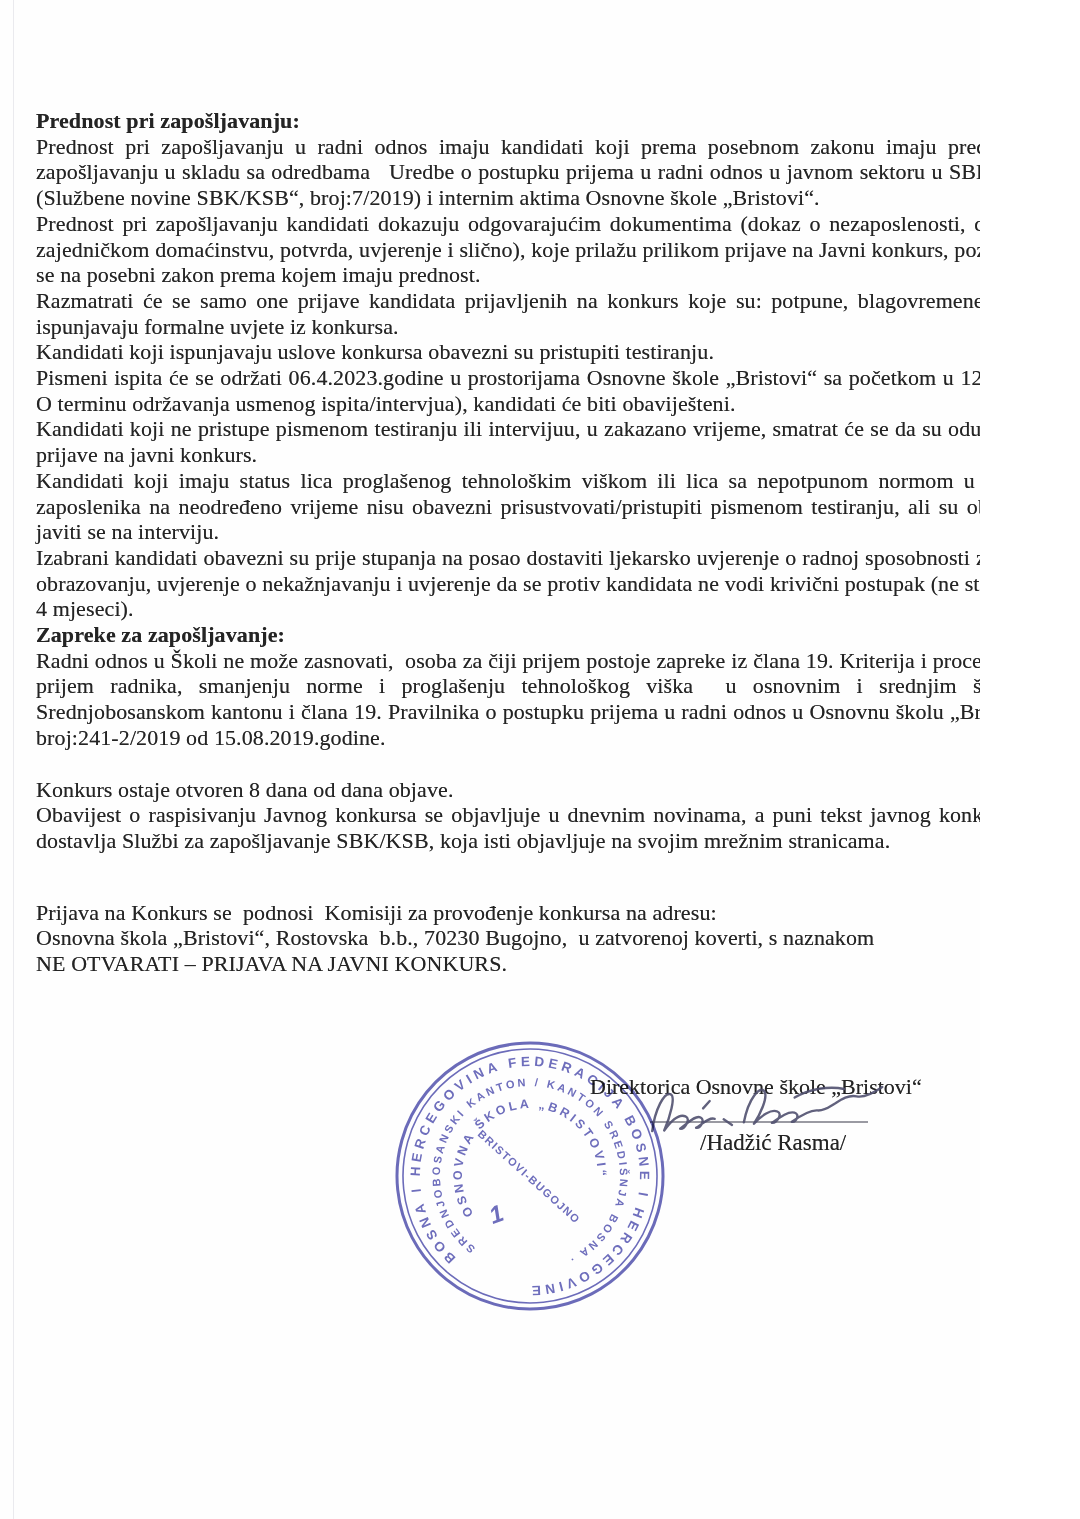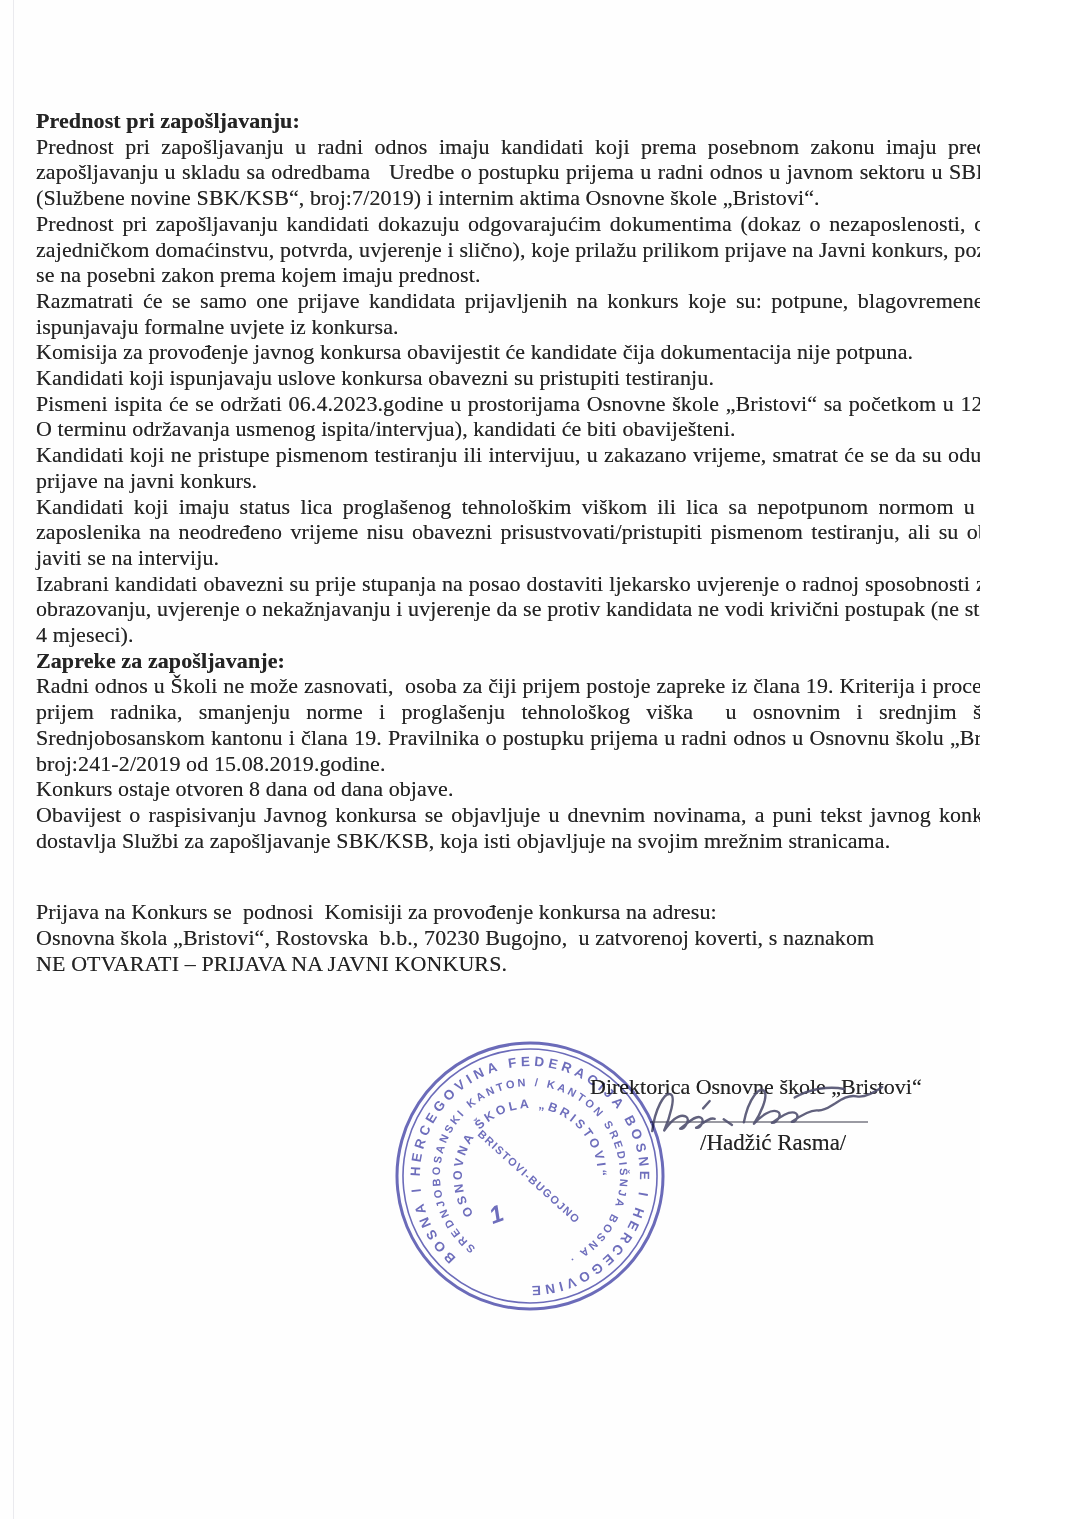--- a/index.html
+++ b/index.html
@@ -13,21 +13,21 @@
     position:absolute; left:13px; top:0; width:1px; height:100%;
     background:#eaeaee;
   }
   .doc {
     position:absolute; left:36px; top:108px; width:1011px;
     font-size:22px; line-height:25.7px; text-align:justify;
     letter-spacing:0.1px;
   }
   .doc p { margin:0; text-shadow:0 0 0.5px rgba(36,36,36,0.55); }
   .doc p.bold { font-weight:bold; }
-  .doc p.gap-1 { }
+  .doc p.gap-1 { margin-top:26px; }
   .doc p.gap-2 { margin-top:46px; }
 
   .sig-title {
     position:absolute; left:590px; top:1074px; font-size:22px;
     text-shadow:0 0 0.5px rgba(36,36,36,0.55); white-space:nowrap;
   }
   .sig-line {
     position:absolute; left:650px; top:1121px; width:218px; height:0;
     border-top:2px solid #9a9aa2;
   }
@@ -53,21 +53,20 @@
 
 <div class="page">
 
   <div class="scan-edge"></div>
 
   <main class="doc">
     <p class="bold">Prednost pri zapošljavanju:</p>
     <p>Prednost pri zapošljavanju u radni odnos imaju kandidati koji prema posebnom zakonu imaju prednost u zapošljavanju u skladu sa odredbama &nbsp;&nbsp;Uredbe o postupku prijema u radni odnos u javnom sektoru u SBK/KSB, (Službene novine SBK/KSB“, broj:7/2019) i internim aktima Osnovne škole „Bristovi“.</p>
     <p>Prednost pri zapošljavanju kandidati dokazuju odgovarajućim dokumentima (dokaz o nezaposlenosti, dokaz o zajedničkom domaćinstvu, potvrda, uvjerenje i slično), koje prilažu prilikom prijave na Javni konkurs, pozivajući se na posebni zakon prema kojem imaju prednost.</p>
     <p>Razmatrati će se samo one prijave kandidata prijavljenih na konkurs koje su: potpune, blagovremene i koje ispunjavaju formalne uvjete iz konkursa.</p>
-    <p>Komisija za provođenje javnog konkursa obavijestit će kandidate čija dokumentacija nije potpuna.</p>
     <p>Kandidati koji ispunjavaju uslove konkursa obavezni su pristupiti testiranju.</p>
     <p>Pismeni ispita će se održati 06.4.2023.godine u prostorijama Osnovne škole „Bristovi“ sa početkom u 12,00sati. O terminu održavanja usmenog ispita/intervjua), kandidati će biti obaviješteni.</p>
     <p>Kandidati koji ne pristupe pismenom testiranju ili intervijuu, u zakazano vrijeme, smatrat će se da su odustali od prijave na javni konkurs.</p>
     <p>Kandidati koji imaju status lica proglašenog tehnološkim viškom ili lica sa nepotpunom normom u statusu zaposlenika na neodređeno vrijeme nisu obavezni prisustvovati/pristupiti pismenom testiranju, ali su obavezni javiti se na interviju.</p>
     <p>Izabrani kandidati obavezni su prije stupanja na posao dostaviti ljekarsko uvjerenje o radnoj sposobnosti za rad u obrazovanju, uvjerenje o nekažnjavanju i uvjerenje da se protiv kandidata ne vodi krivični postupak (ne starije od 4 mjeseci).</p>
     <p class="bold">Zapreke za zapošljavanje:</p>
     <p>Radni odnos u Školi ne može zasnovati, &nbsp;osoba za čiji prijem postoje zapreke iz člana 19. Kriterija i procedura za prijem radnika, smanjenju norme i proglašenju tehnološkog viška &nbsp;u osnovnim i srednjim školama Srednjobosanskom kantonu i člana 19. Pravilnika o postupku prijema u radni odnos u Osnovnu školu „Bristovi“, broj:241-2/2019 od 15.08.2019.godine.</p>
     <p class="gap-1">Konkurs ostaje otvoren 8 dana od dana objave.</p>
     <p>Obavijest o raspisivanju Javnog konkursa se objavljuje u dnevnim novinama, a puni tekst javnog konkursa se dostavlja Službi za zapošljavanje SBK/KSB, koja isti objavljuje na svojim mrežnim stranicama.</p>
     <p class="gap-2">Prijava na Konkurs se &nbsp;podnosi &nbsp;Komisiji za provođenje konkursa na adresu:</p>

